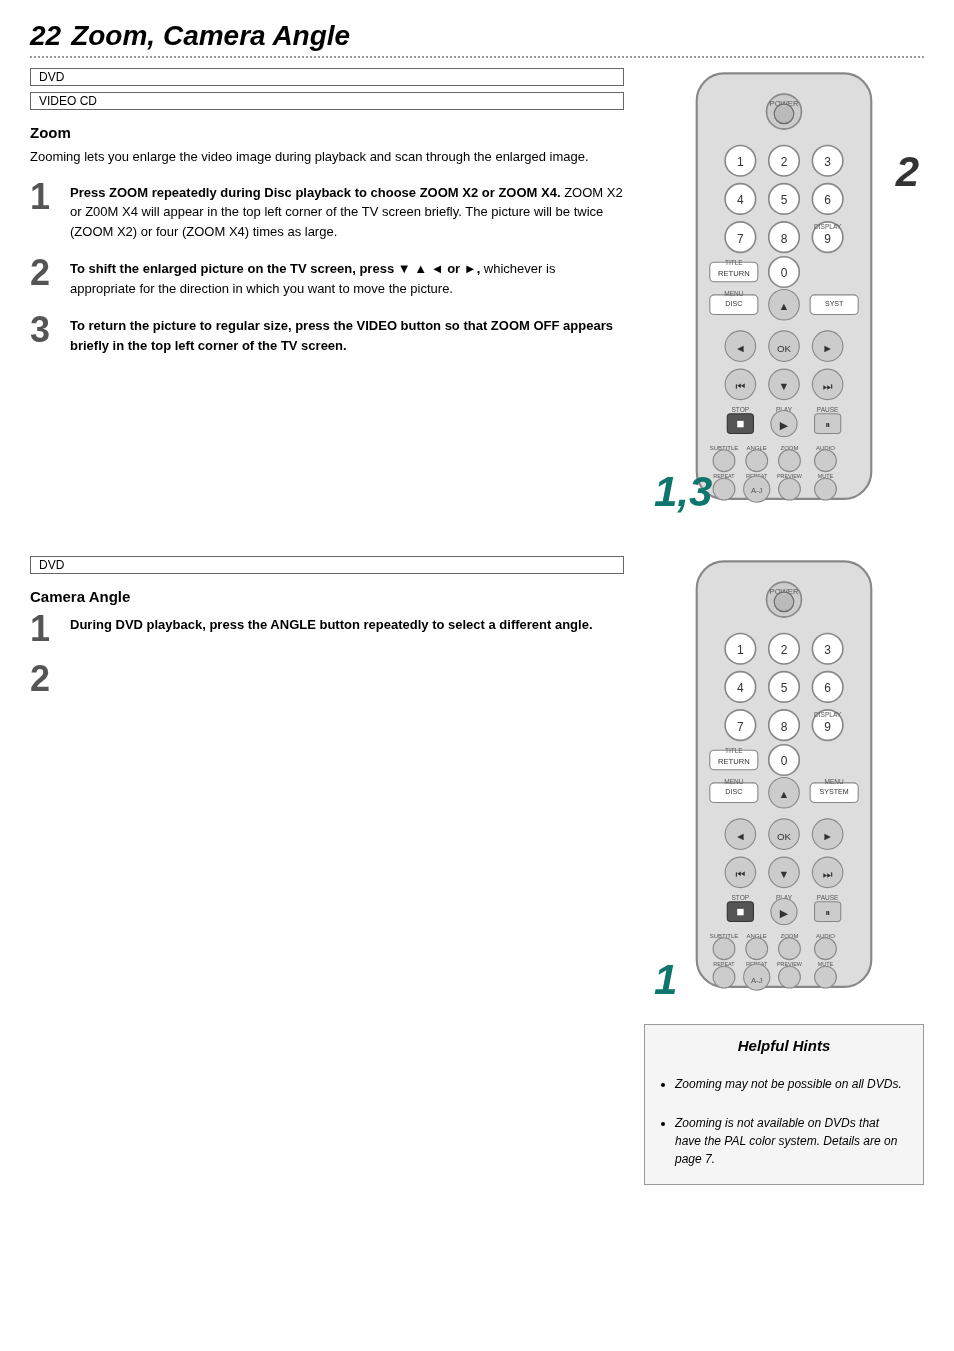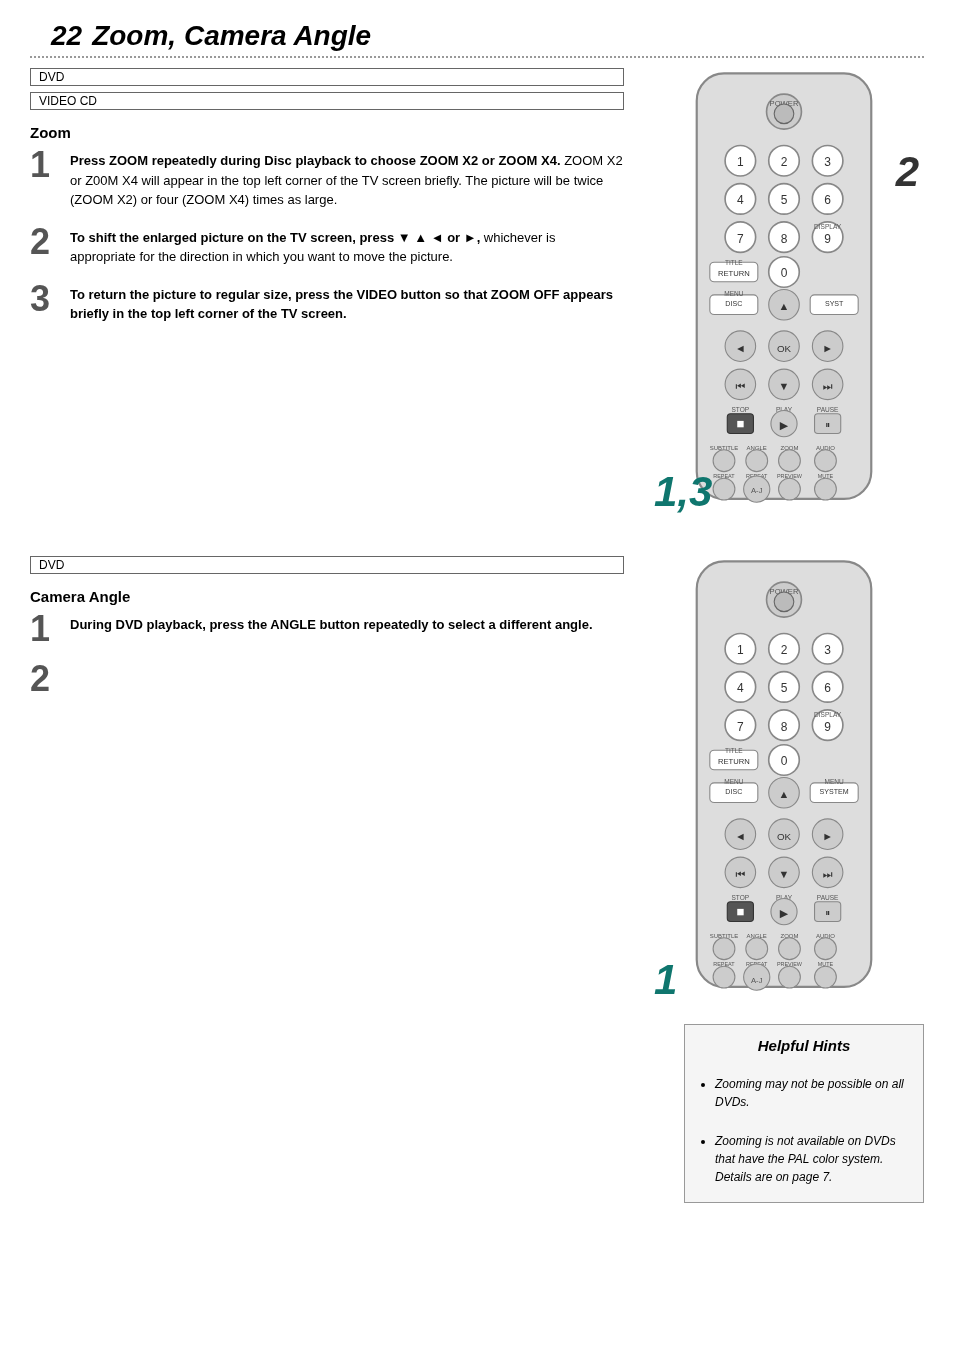--- a/index.html
+++ b/index.html
@@ -11,21 +11,20 @@
       width: 954px;
       min-height: 1351px;
       padding: 20px 30px;
     }
 
     
     .page-header {
       display: flex;
       align-items: baseline;
       margin-bottom: 4px;
-      margin-left: 21px;
     }
     .page-number {
       font-size: 28px;
       font-weight: bold;
       font-style: italic;
       margin-right: 10px;
     }
     .page-title {
       font-size: 28px;
       font-style: italic;
@@ -127,21 +126,21 @@
       color: #333;
       font-style: italic;
     }
 
     
     .helpful-hints {
       border: 1px solid #999;
       background: #f5f5f5;
       padding: 12px 16px;
       margin-top: 10px;
-      width: 240px;
+      width: 280px;
       float: right;
     }
     .helpful-hints-title {
       font-size: 15px;
       font-weight: bold;
       font-style: italic;
       text-align: center;
       margin-bottom: 8px;
     }
     .helpful-hints ul {
@@ -172,20 +171,21 @@
 
 <div class="section-layout">
   <div class="section-left">
 
     <div class="badge-row">
       <span class="badge">DVD</span>
       <span class="badge">VIDEO CD</span>
     </div>
 
     <div class="section-title">Zoom</div>
+    <div class="section-desc">Zooming lets you enlarge the video image during playback and scan through the enlarged image.</div>
 
     <ul class="steps-list">
       <li class="step-item">
         <span class="step-num">1</span>
         <div class="step-text">
           <strong>Press ZOOM repeatedly during Disc playback to choose ZOOM X2 or ZOOM X4.</strong> ZOOM X2 or Z00M X4 will appear in the top left corner of the TV screen briefly. The picture will be twice (ZOOM X2) or four (ZOOM X4) times as large.
         </div>
       </li>
       <li class="step-item">
         <span class="step-num">2</span>

